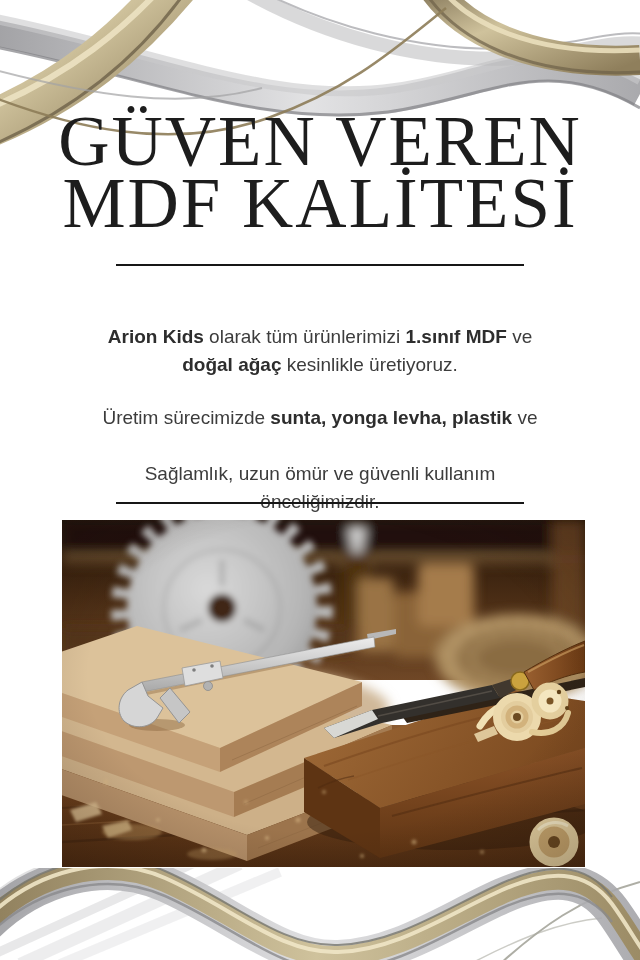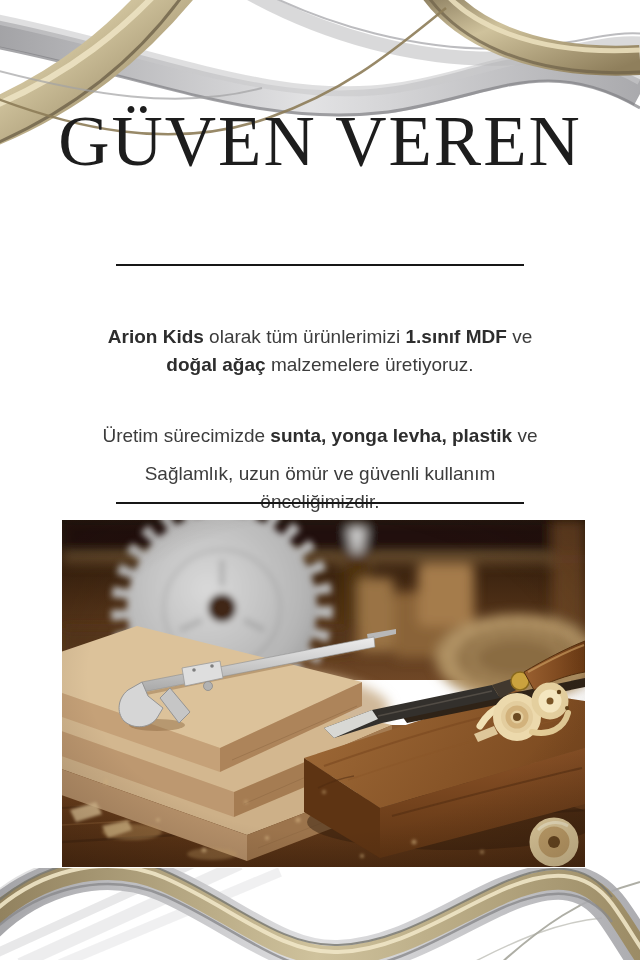--- a/index.html
+++ b/index.html
@@ -16,21 +16,21 @@
   }
   .divider{position:absolute;left:116px;width:408px;height:2px;background:#161616;}
   #divider-1{top:264px;}
   #divider-2{top:502px;}
   .para{
     position:absolute;left:36px;right:36px;text-align:center;
     font-size:19px;line-height:27.5px;color:#3c3c3c;font-weight:400;margin-top:43px;
   }
   .para b{font-weight:700;color:#2d2d2d;}
   #para-1{top:280px;}
-  #para-2{top:379px;}
+  #para-2{top:361px;}
   #para-3{top:417px;}
   .photo{position:absolute;top:520px;left:62px;width:523px;height:347px;}
   .photo svg{display:block;}
 </style>
 </head>
 <body>
 
 <div class="poster">
 
   <svg class="top-waves" width="640" height="215" viewBox="0 0 640 215" aria-hidden="true">
@@ -61,27 +61,28 @@
     <path d="M 428,-20 C 458,30 530,66 640,60" fill="none" stroke="url(#goldA)" stroke-width="30"></path>
     <path d="M 434,-22 C 462,24 534,56 640,50" fill="none" stroke="#eadfbc" stroke-width="5" opacity="0.9"></path>
     <path d="M 420,-16 C 452,40 528,78 640,72" fill="none" stroke="#6e6148" stroke-width="3" opacity="0.7"></path>
 
     <path d="M -20,92 C 70,128 170,152 268,118 C 350,89 396,48 446,8" fill="none" stroke="#8d7c58" stroke-width="2.5" opacity="0.9"></path>
     <path d="M -20,66 C 90,96 180,110 262,88" fill="none" stroke="#a2a2a4" stroke-width="2" opacity="0.7"></path>
   </svg>
 
   <div class="title">
     <div>GÜVEN VEREN</div>
+    <div>MDF KALİTESİ</div>
   </div>
 
   <div class="divider" id="divider-1"></div>
 
   <p class="para" id="para-1">
     <b>Arion Kids</b><span> olarak tüm ürünlerimizi </span><b>1.sınıf MDF</b><span> ve</span><br>
-    <b>doğal ağaç</b><span> malzemelere üretiyoruz.</span>
+    <b>doğal ağaç</b><span> kesinlikle üretiyoruz.</span>
   </p>
 
   <p class="para" id="para-2">
     <span>Üretim sürecimizde </span><b>sunta,</b><span> </span><b>yonga levha,</b><span> </span><b>plastik</b><span> ve</span><br>
   </p>
 
   <p class="para" id="para-3">
     <span>Sağlamlık, uzun ömür ve güvenli kullanım</span><br>
     <span>önceliğimizdir.</span>
   </p>

